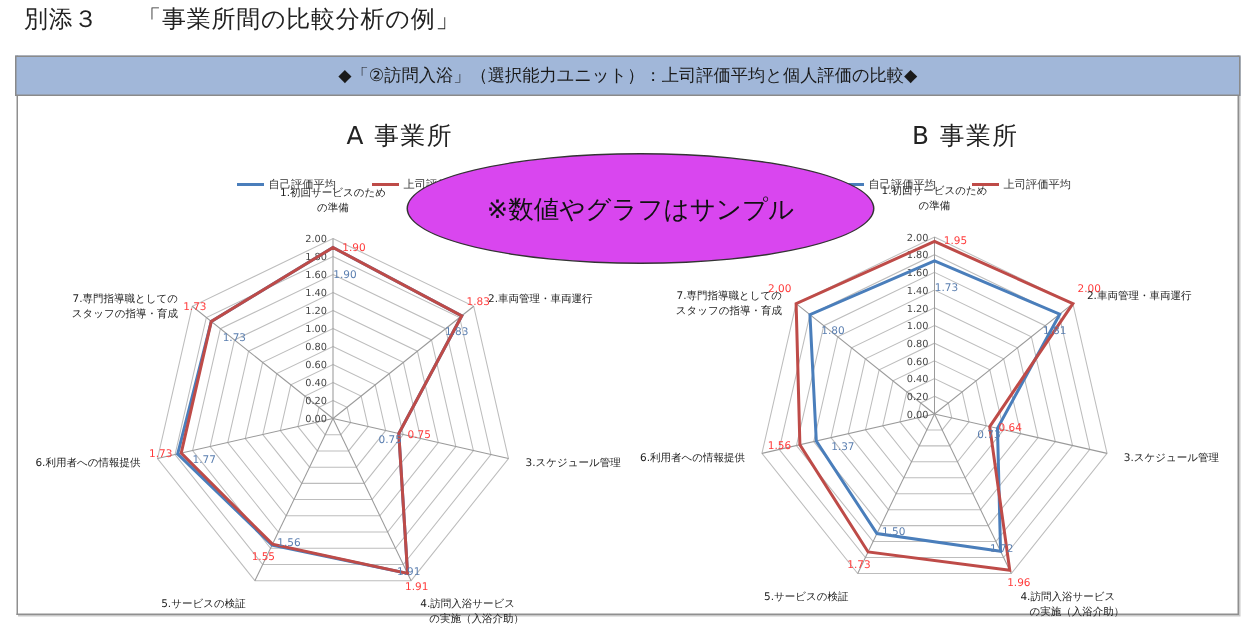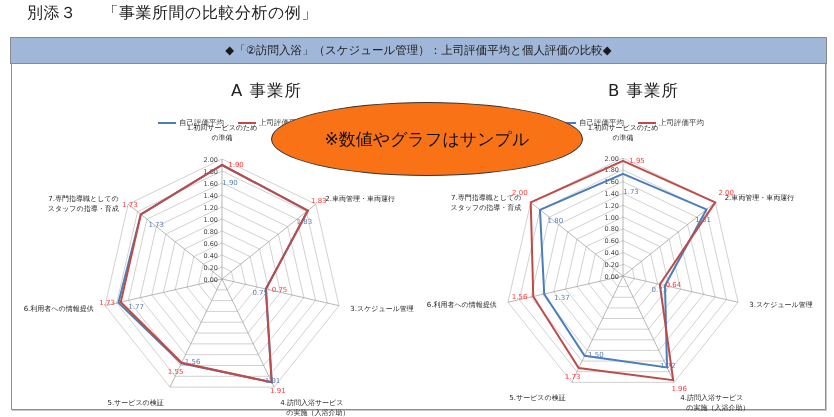--- a/index.html
+++ b/index.html
@@ -1,58 +1,58 @@
 <!DOCTYPE html>
 <html><head>
 <meta charset="utf-8">
 <style>
   * { box-sizing: border-box; margin: 0; padding: 0; }
   html, body { width: 834px; height: 417px; background: #ffffff; overflow: hidden; }
   body { position: relative; font-family: "DejaVu Sans", sans-serif; color: #222; }
   .doc-title {
-    position: absolute; left: 27px; top: 3px;
+    position: absolute; left: 16px; top: 3px;
     font-size: 16px; letter-spacing: 0.5px; color: #222;
   }
   .doc-title .sp { display: inline-block; width: 26px; }
   .frame {
     position: absolute; left: 11px; top: 37px; width: 815px; height: 373px;
     border: 1.5px solid #8f8f8f; border-top: none; background: #fff;
     box-shadow: 1px 1px 0 #c9c9c9;
   }
   .banner {
     position: absolute; left: 10px; top: 37px; width: 817px; height: 27px;
     background: #a1b7d9; border: 1.5px solid #8a8a8a;
     font-size: 11.5px; color: #1a1a1a; text-align: center; line-height: 24px;
   }
   .chart-title {
     position: absolute; font-size: 16.5px; color: #222; letter-spacing: 1px;
   }
   .legend {
-    position: absolute; font-size: 7.5px; color: #333; display: flex; gap: 14px; align-items: center;
+    position: absolute; font-size: 7.5px; color: #333; display: flex; gap: 24px; align-items: center;
   }
   .legend .item { display: flex; align-items: center; gap: 3px; }
   .legend .swatch { display: inline-block; width: 18px; height: 2px; }
   svg.radar { position: absolute; left: 0; top: 0; overflow: visible; }
   svg.radar text { font-family: "DejaVu Sans", sans-serif; }
   .oval {
     position: absolute; left: 271px; top: 102px; width: 312px; height: 74px;
-    background: #f97316; border: 1.3px solid #333; border-radius: 50%;
+    background: #d946ef; border: 1.3px solid #333; border-radius: 50%;
     display: flex; align-items: center; justify-content: center;
     font-size: 17px; color: #111;
   }
 </style>
 </head>
 <body>
 
 <div class="doc-title">
   <span>別添３</span><span class="sp"></span><span>「事業所間の比較分析の例」</span>
 </div>
 
 <div class="frame"></div>
-<div class="banner">◆「②訪問入浴」（スケジュール管理）：上司評価平均と個人評価の比較◆</div>
+<div class="banner">◆「②訪問入浴」（選択能力ユニット）：上司評価平均と個人評価の比較◆</div>
 
 <div class="chart-title" style="left:195px; top:80px;margin-left:36px;">A 事業所</div>
 <div class="legend" style="left:158px; top:118px;">
   <span class="item">
       <span class="swatch sw-self" style="background: rgb(74, 126, 187);"></span>
       <span>自己評価平均</span>
     </span>
   <span class="item">
       <span class="swatch sw-sup" style="background: rgb(190, 75, 72);"></span>
       <span>上司評価平均</span>

